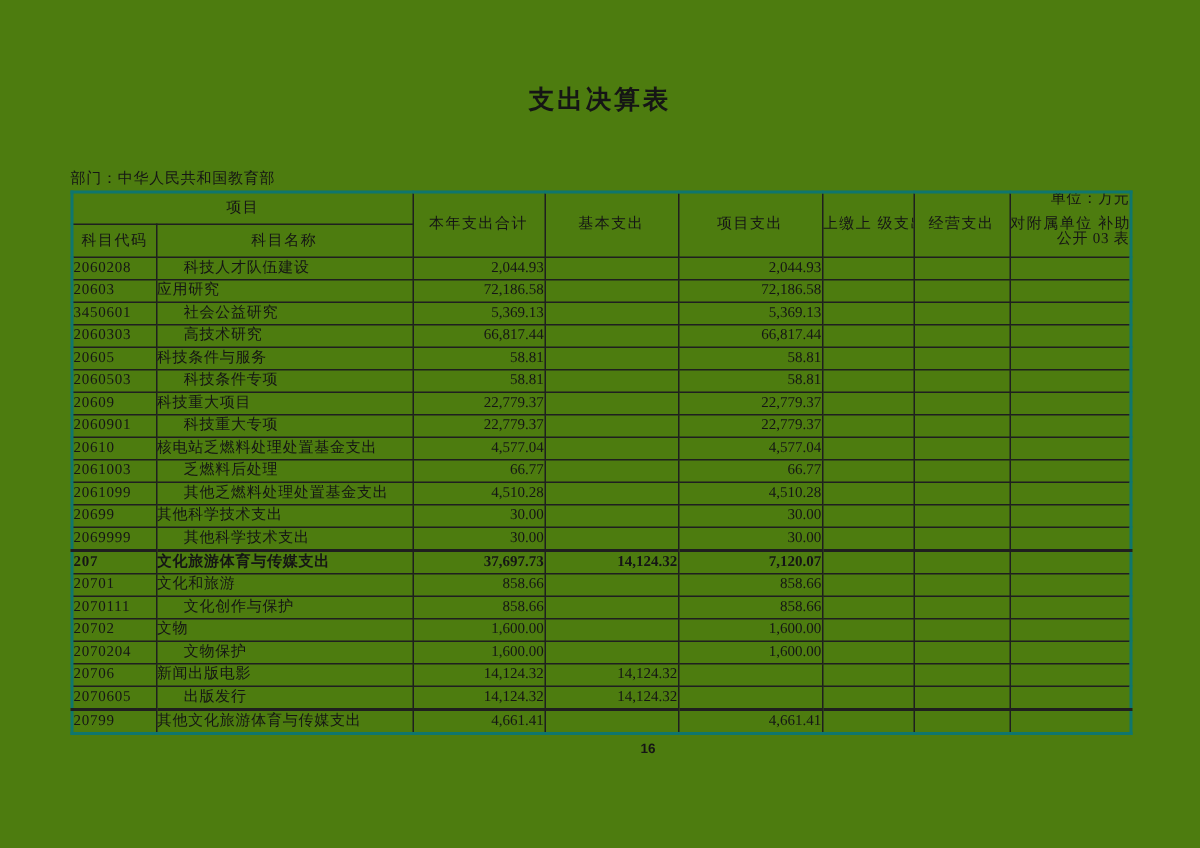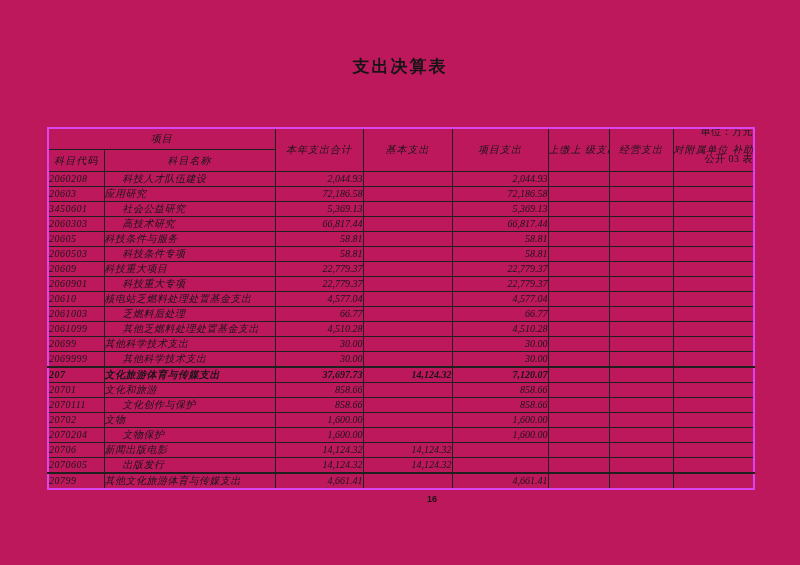--- a/index.html
+++ b/index.html
@@ -1,19 +1,19 @@
 <!DOCTYPE html>
 <html lang="zh"><head>
 <meta charset="utf-8">
 <style>
   html,body{margin:0;padding:0;background:#9a9a9a;}
   .page{
     position:relative;
     width:800px;height:565px;
-    background:#be185d;
+    background:#4d7c0f;
     font-family:"Liberation Serif","DejaVu Serif",serif;
     color:#151515;
     overflow:hidden;
   }
   .doc-title{
     position:absolute;top:55px;left:0;width:100%;
     text-align:center;
     font-size:17px;font-weight:bold;
     letter-spacing:2px;
   }
@@ -27,21 +27,21 @@
     border-collapse:collapse;
     table-layout:fixed;
     font-size:10px;
   }
   table.budget th,table.budget td{
     border:1px solid #1f1f1f;
     padding:0;
     overflow:hidden;
     white-space:nowrap;
   }
-  table.budget{border:2px solid #d946ef;font-style:italic;}
+  table.budget{border:2px solid #0f766e;}
   thead th{
     font-weight:normal;
     text-align:center;
     vertical-align:middle;
     white-space:pre-line;
     line-height:1.55;
     letter-spacing:1px;
   }
   thead tr.h1 th{height:20px;}
   thead tr.h2 th{height:21px;margin-top:20px;}
@@ -62,20 +62,21 @@
 </style>
 </head>
 <body>
 
 <div class="page">
 
   <div class="doc-title">支出决算表</div>
 
   <div class="meta meta-table-code">公开 03 表</div>
   <div class="meta meta-unit">单位：万元</div>
+  <div class="meta meta-dept">部门：中华人民共和国教育部</div>
 
   <table class="budget">
     <colgroup>
       <col style="width:56px">
         <col style="width:171px">
         <col style="width:88px">
         <col style="width:89px">
       <col style="width:96px">
         <col style="width:61px">
         <col style="width:64px">

